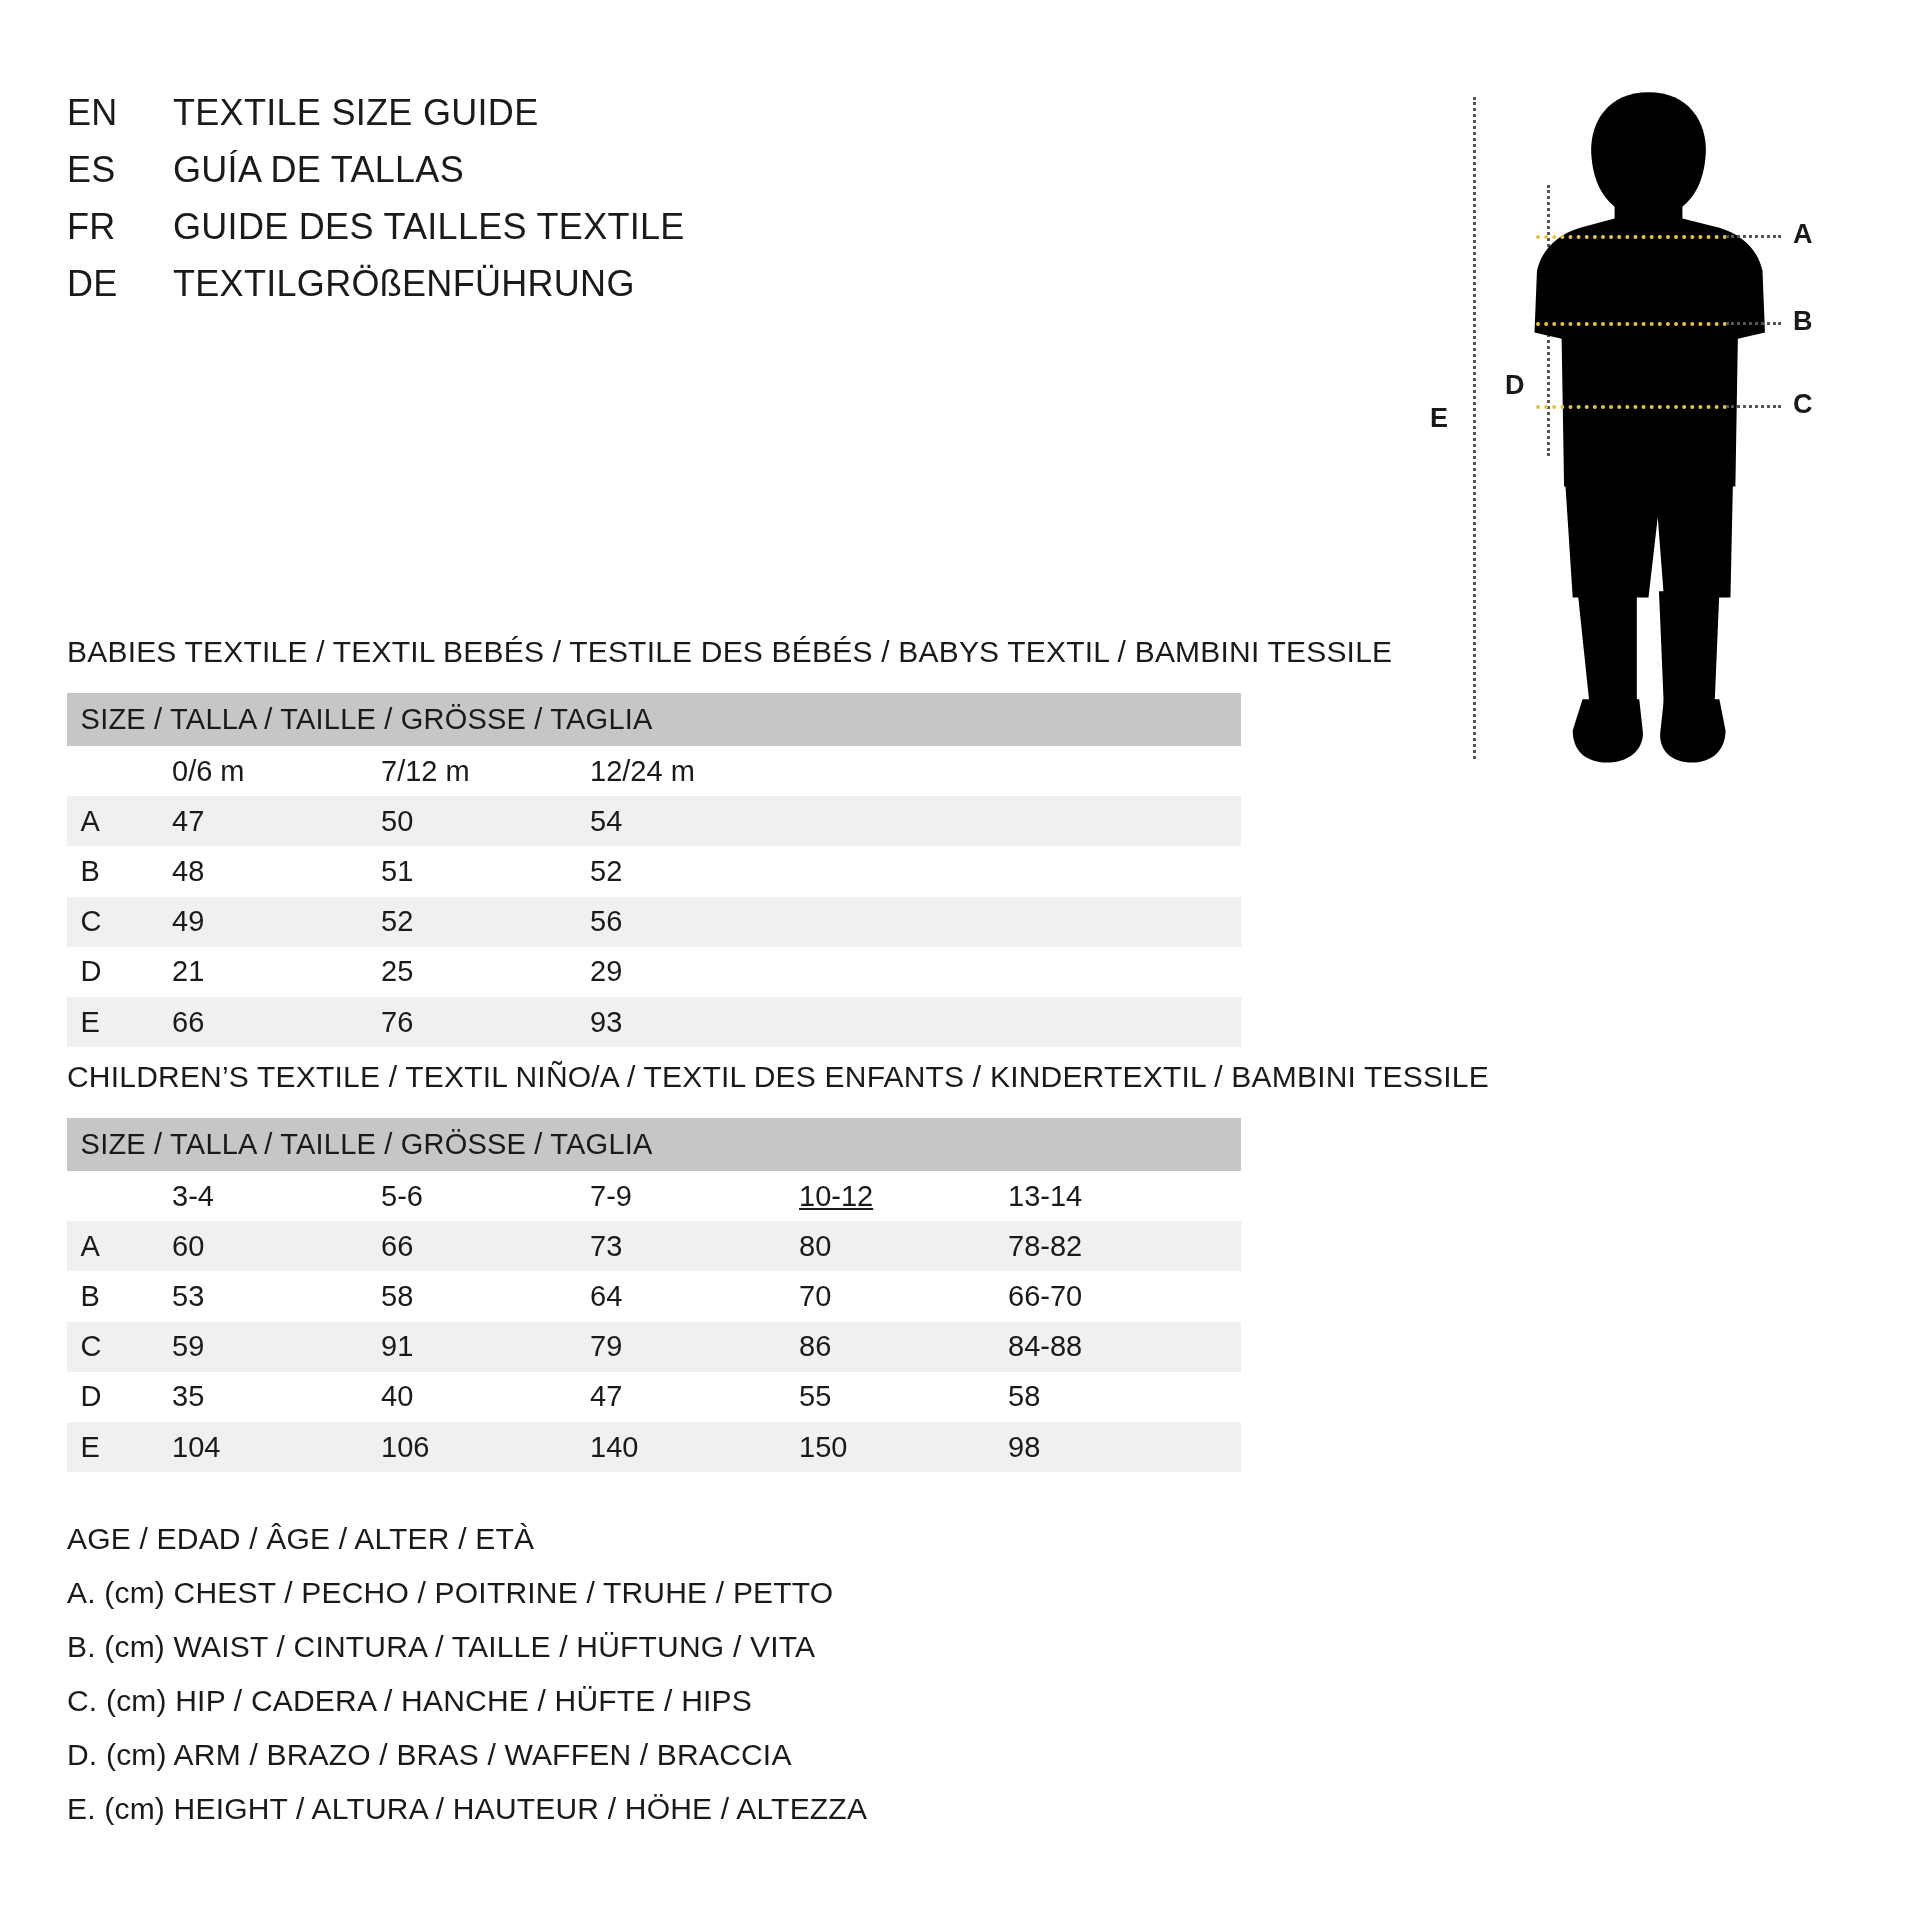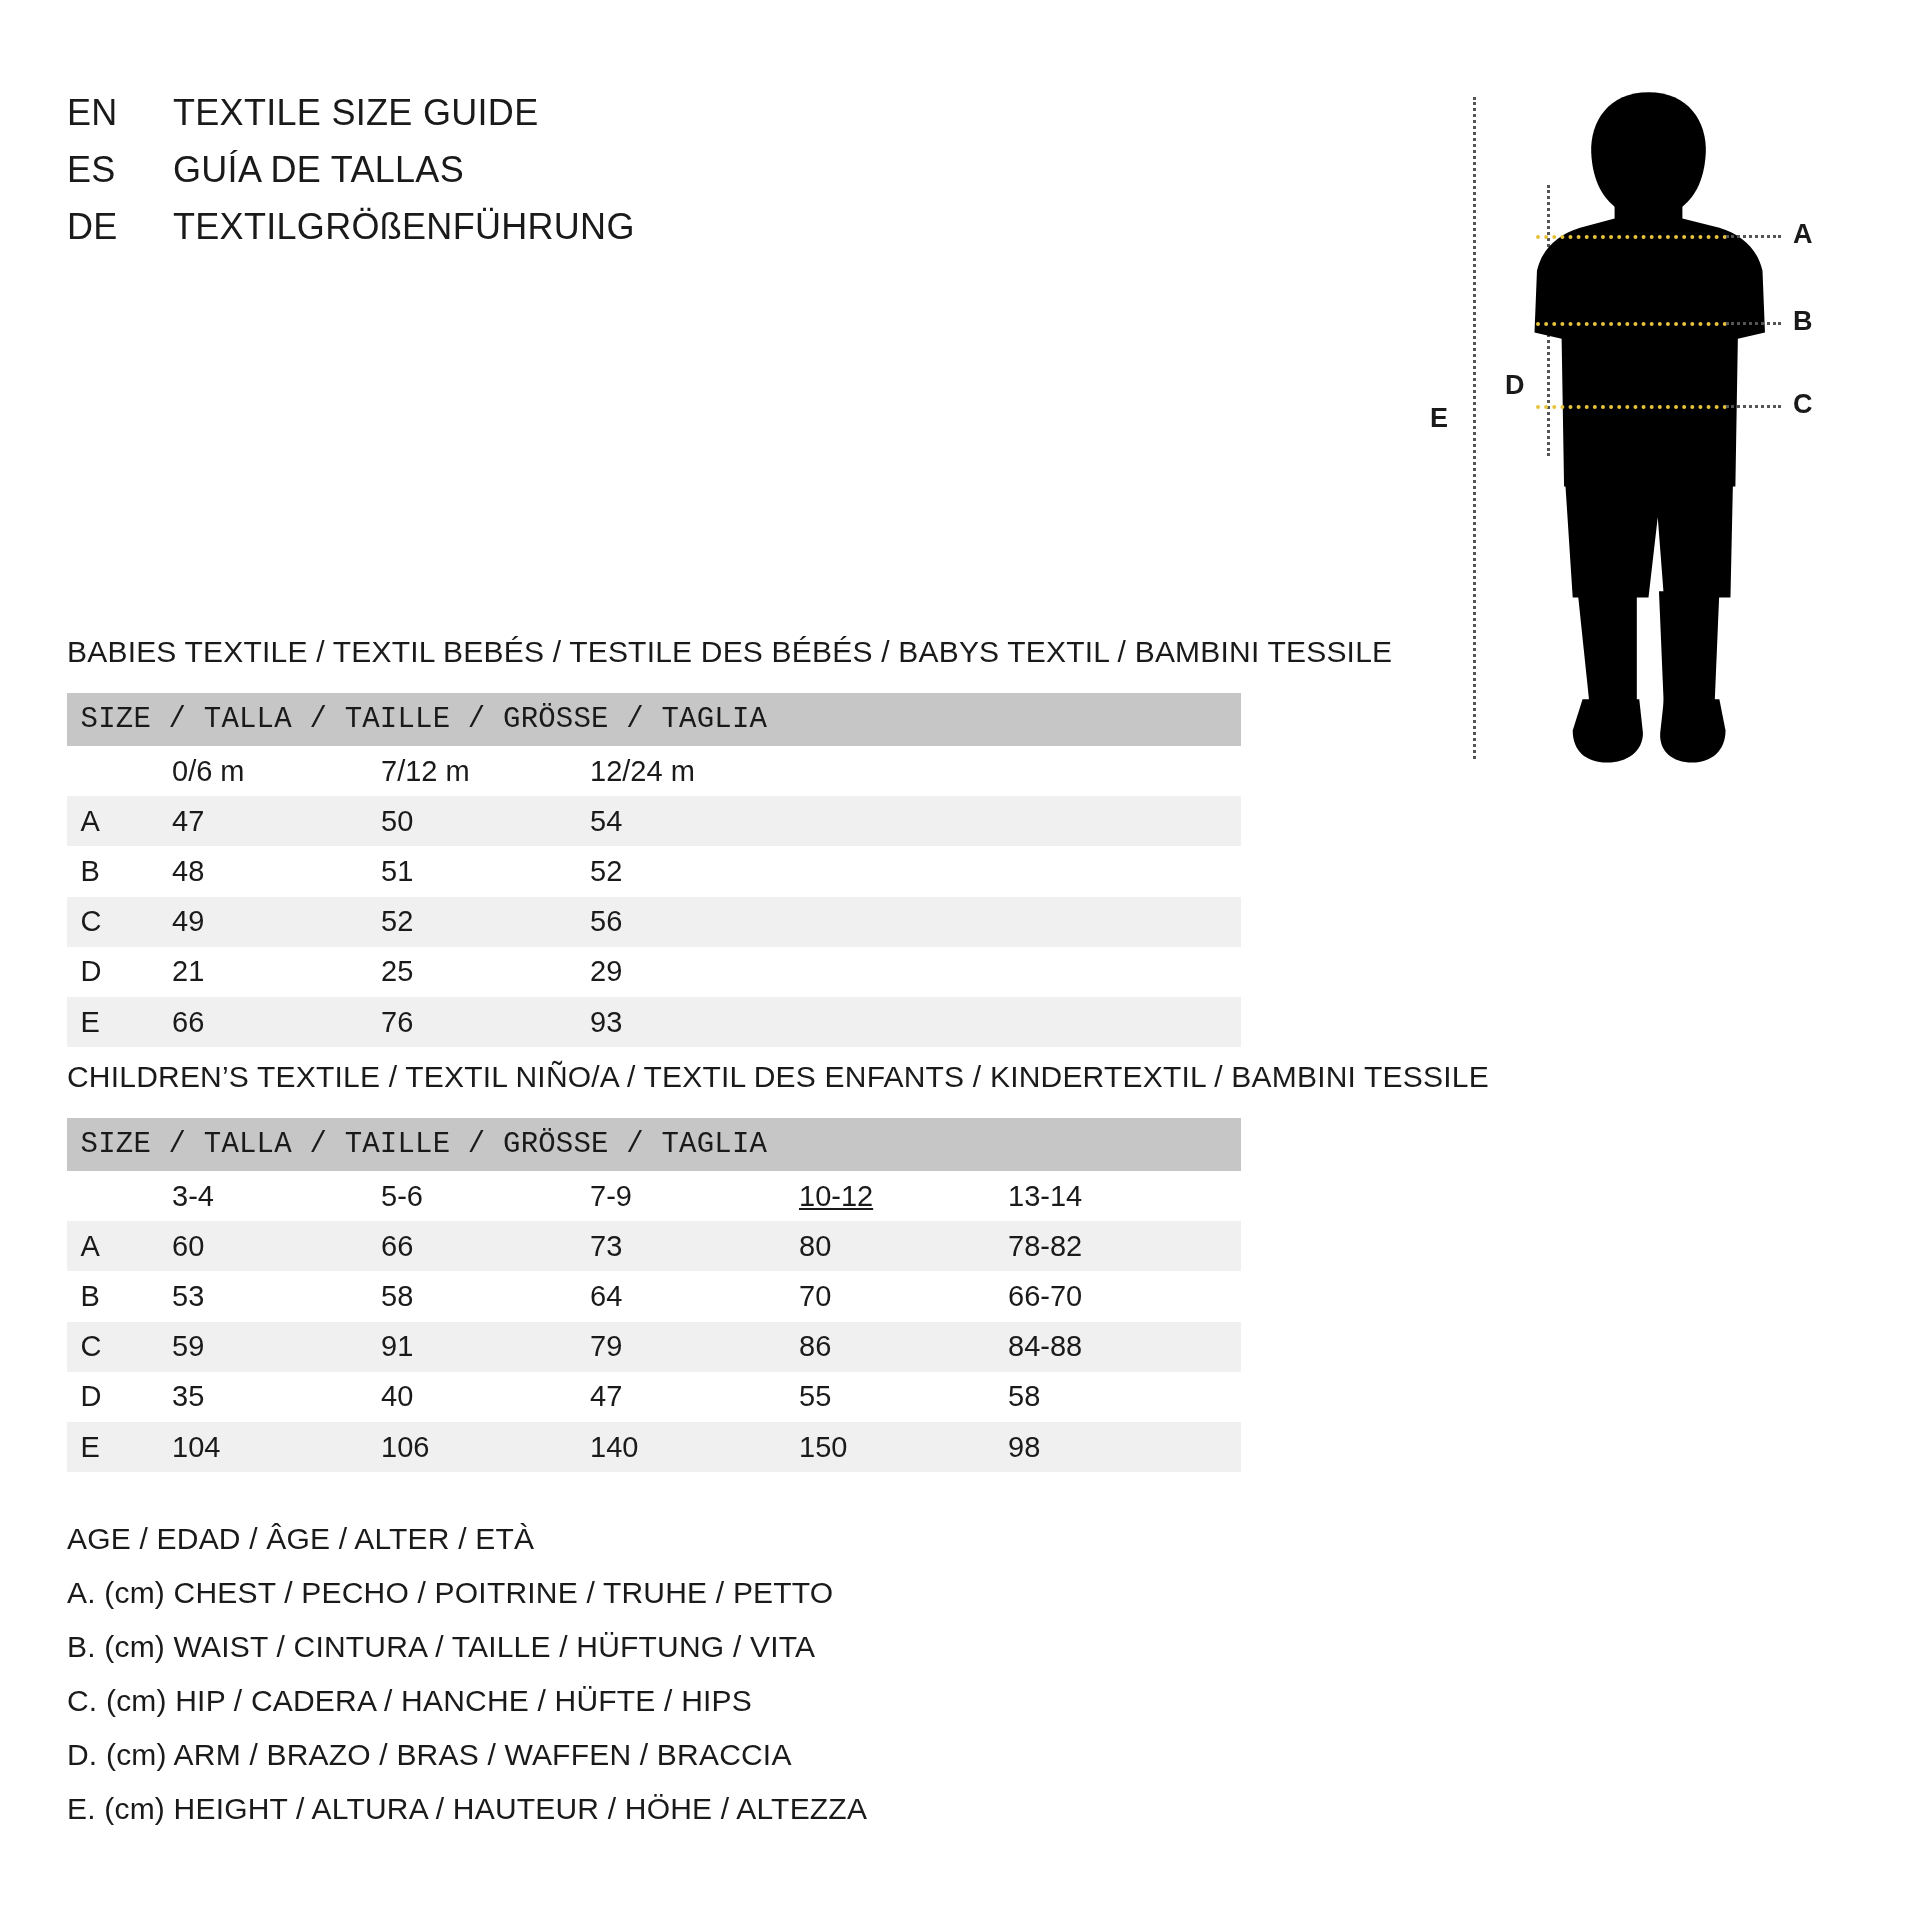--- a/index.html
+++ b/index.html
@@ -88,21 +88,20 @@
     position: absolute;
     border-collapse: collapse;
     font-size: 29px;
   }
   .size-table .hdr-band td {
     background: #c6c6c6;
     font-size: 29px;
     padding: 10px 0 10px 13.6px;
     letter-spacing: 0.2px;
     white-space: nowrap;
-    font-family: Liberation Mono, monospace;
   }
   .size-table td {
     padding: 8.6px 0;
     vertical-align: middle;
   }
   .size-table tr.shade td {
     background: #f0f0f0;
   }
   .size-table tr.plain td {
     background: #ffffff;
@@ -136,20 +135,24 @@
   <div class="lang-block">
     <div class="lang-row">
       <span class="lang-code">EN</span>
       <span class="lang-text">TEXTILE SIZE GUIDE</span>
     </div>
     <div class="lang-row">
       <span class="lang-code">ES</span>
       <span class="lang-text">GUÍA DE TALLAS</span>
     </div>
     <div class="lang-row">
+      <span class="lang-code">FR</span>
+      <span class="lang-text">GUIDE DES TAILLES TEXTILE</span>
+    </div>
+    <div class="lang-row">
       <span class="lang-code">DE</span>
       <span class="lang-text">TEXTILGRÖßENFÜHRUNG</span>
     </div>
   </div>
 
   <div class="figure-wrap">
 
     <div class="dash-v" style="left:74px; top:17px; height:662px;"></div>
 
     <div class="dash-v" style="left:148px; top:105px; height:271px;"></div>

